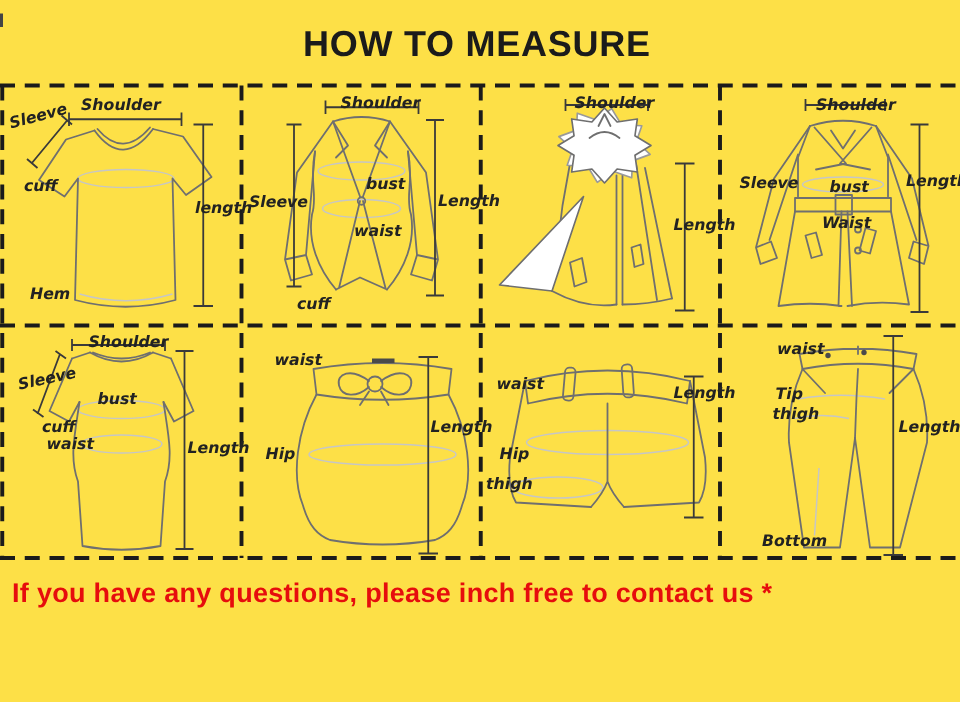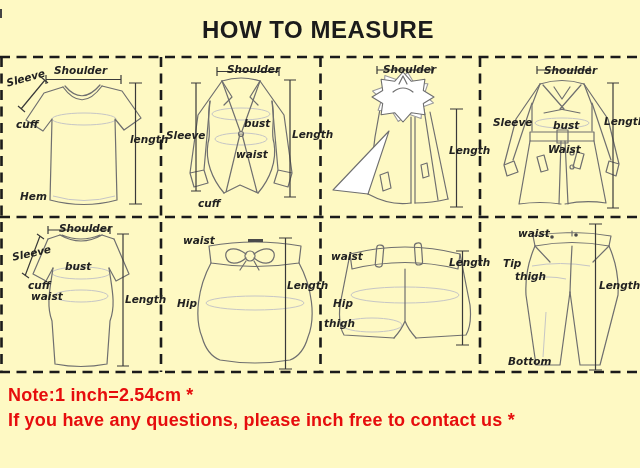--- a/index.html
+++ b/index.html
@@ -1,17 +1,17 @@
 <!DOCTYPE html>
 <html><head>
 <meta charset="utf-8">
 <style>
   html,body{margin:0;padding:0;background:#ffffff;}
   #stage{
-    position:relative;width:640px;height:468px;background:#fef9c3;overflow:hidden;
+    position:relative;width:640px;height:468px;background:#fde047;overflow:hidden;
     font-family:"Liberation Sans", sans-serif;
   }
   #page-title{
     position:absolute;left:202px;top:16px;margin:0;
     font-family:"Liberation Sans", sans-serif;
     font-size:24px;font-weight:bold;color:#1b1b1b;letter-spacing:.5px;white-space:nowrap;
   }
   .cell{position:absolute;}
   .cell svg{position:absolute;left:0;top:0;}
   .lbl{
@@ -242,24 +242,23 @@
       </g>
       <g>
         <circle class="dk" cx="72" cy="20" r="1.8"></circle>
         <circle class="dk" cx="96" cy="18" r="1.8"></circle>
       </g>
       <g class="m">
         <path d="M109,7 h13 M115.5,7 V153 M109,153 h13"></path>
       </g>
     </svg>
     <span class="lbl" style="left:38px;top:10px">waist</span>
-    <span class="lbl" style="left:23px;top:40px">Tip</span>
+    <span class="lbl" style="left:37px;top:40px">Tip</span>
     <span class="lbl" style="left:35px;top:53px">thigh</span>
     <span class="lbl" style="left:119px;top:62px">Length</span>
     <span class="lbl" style="left:28px;top:138px">Bottom</span>
   </div>
 
   <div id="notes">
-    <div class="note-line">Note:1 inch=2.54cm *</div>
     <div class="note-line">If you have any questions, please inch free to contact us *</div>
   </div>
 
 </div>
 
 </body></html>

